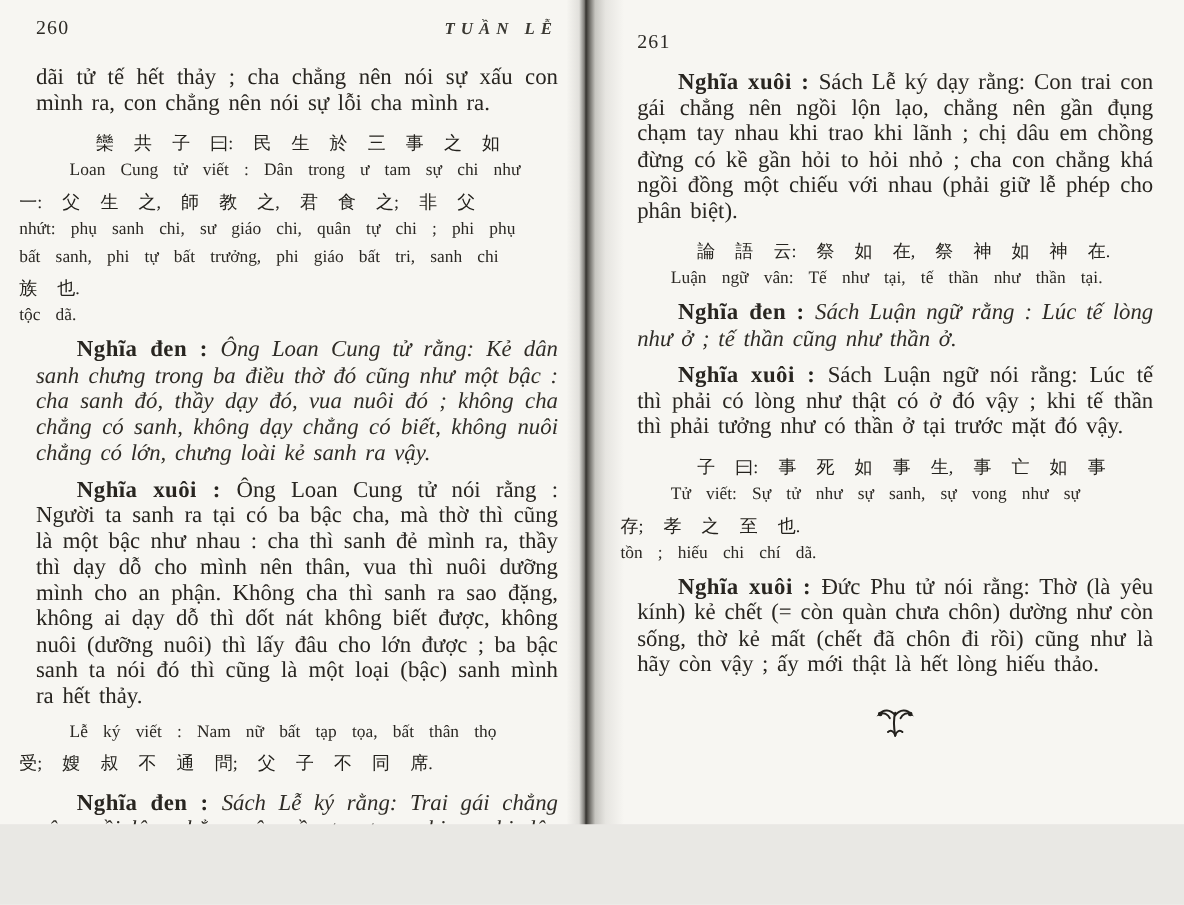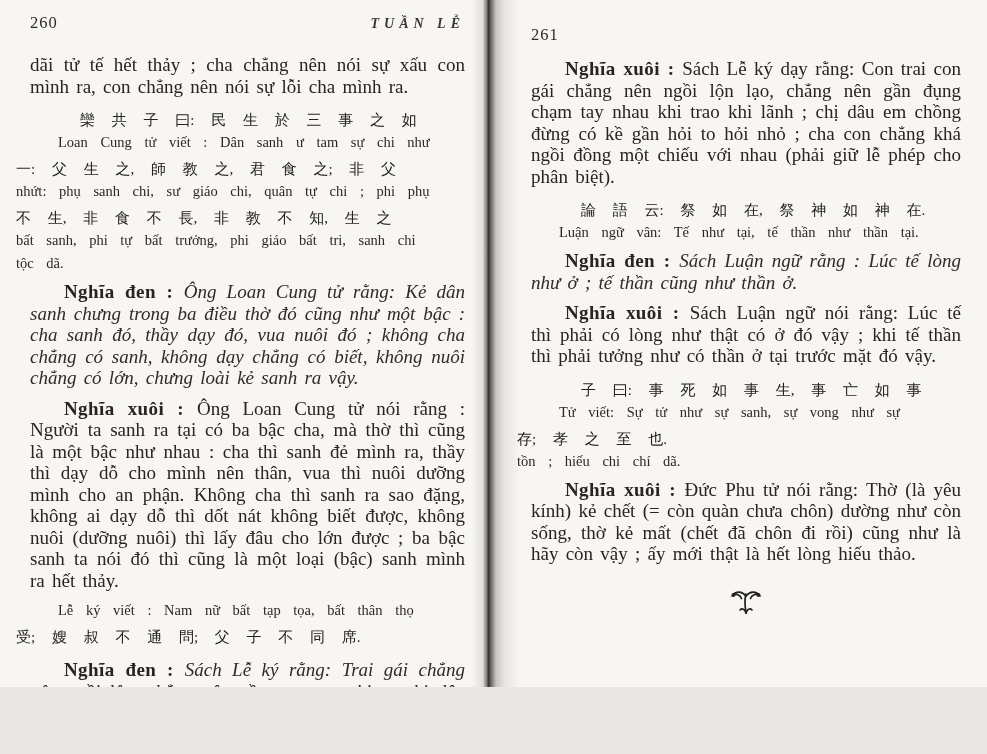--- a/index.html
+++ b/index.html
@@ -66,25 +66,25 @@
 
   <div class="page page-left">
     <div class="hdr">
       <span class="pagenum">260</span>
       <span class="runtitle">TUẦN LỄ</span>
     </div>
     <div class="blocks" id="left-blocks">
         <p class="para">dãi tử tế hết thảy ; cha chẳng nên nói sự xấu con mình ra, con chẳng nên nói sự lỗi cha mình ra.</p>
         <div class="hanviet">
           <div class="han ind-h">欒 共 子 曰: 民 生 於 三 事 之 如</div>
-          <div class="viet ind-v">Loan Cung tử viết : Dân sanh ư tam sự chi như</div>
+          <div class="viet ind-v">Loan Cung tử viết : Dân trong ư tam sự chi như</div>
           <div class="han">一: 父 生 之, 師 教 之, 君 食 之; 非 父</div>
           <div class="viet">nhứt: phụ sanh chi, sư giáo chi, quân tự chi ; phi phụ</div>
-          <div class="han">不 生, 非 食 不 長, 非 教 不 知, 生 之</div>
           <div class="viet">bất sanh, phi tự bất trưởng, phi giáo bất tri, sanh chi</div>
+          <div class="han">族 也.</div>
           <div class="viet">tộc dã.</div>
         </div>
         <p class="para labeled"><span class="label">Nghĩa đen : </span><span class="it">Ông Loan Cung tử rằng: Kẻ dân sanh chưng trong ba điều thờ đó cũng như một bậc : cha sanh đó, thầy dạy đó, vua nuôi đó ; không cha chẳng có sanh, không dạy chẳng có biết, không nuôi chẳng có lớn, chưng loài kẻ sanh ra vậy.</span></p>
         <p class="para labeled"><span class="label">Nghĩa xuôi : </span><span>Ông Loan Cung tử nói rằng : Người ta sanh ra tại có ba bậc cha, mà thờ thì cũng là một bậc như nhau : cha thì sanh đẻ mình ra, thầy thì dạy dỗ cho mình nên thân, vua thì nuôi dưỡng mình cho an phận. Không cha thì sanh ra sao đặng, không ai dạy dỗ thì dốt nát không biết được, không nuôi (dưỡng nuôi) thì lấy đâu cho lớn được ; ba bậc sanh ta nói đó thì cũng là một loại (bậc) sanh mình ra hết thảy.</span></p>
         <div class="hanviet">
           <div class="viet ind-v">Lễ ký viết : Nam nữ bất tạp tọa, bất thân thọ</div>
           <div class="han">受; 嫂 叔 不 通 問; 父 子 不 同 席.</div>
         </div>
         <p class="para labeled"><span class="label">Nghĩa đen : </span><span class="it">Sách Lễ ký rằng: Trai gái chẳng nên ngồi lộn, chẳng nên gần tay trao chịu ; chị dâu em chồng chẳng gần tiếng hỏi ; cha con chẳng đồng một chiếu.</span></p>
       </div>

